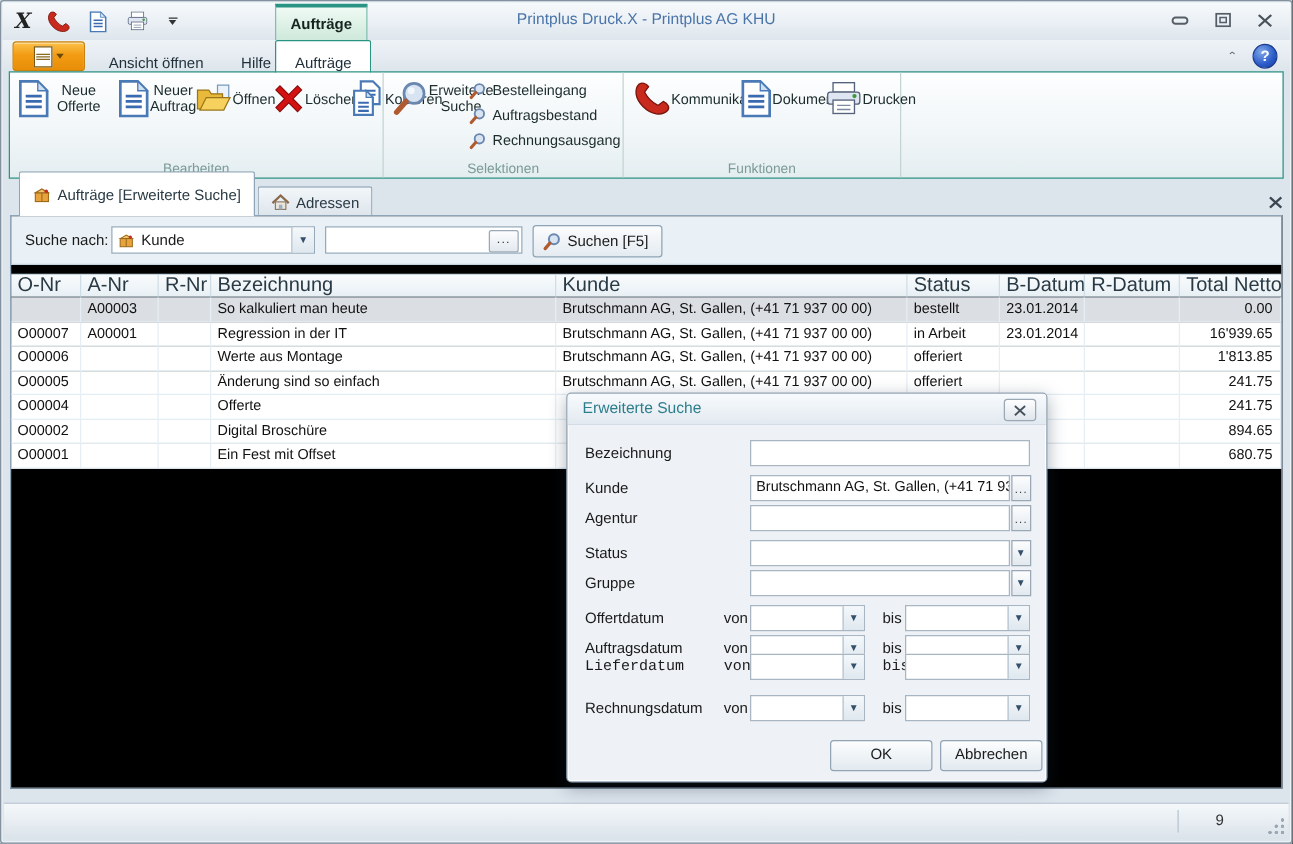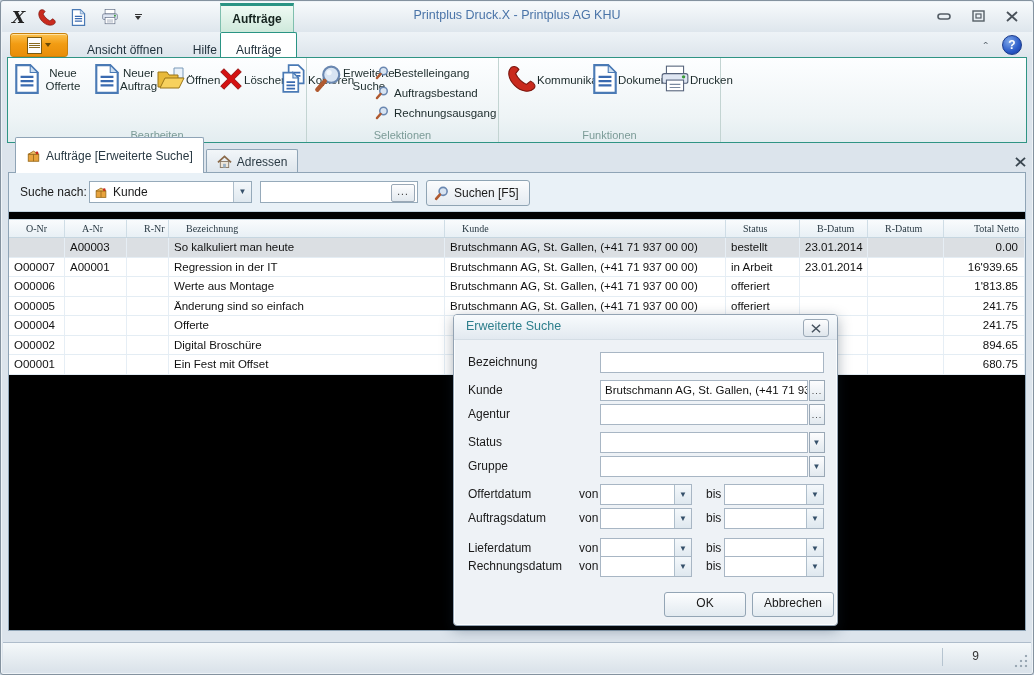--- a/index.html
+++ b/index.html
@@ -56,21 +56,21 @@
   .combo{position:absolute;left:80px;top:8px;width:163px;height:22px;background:#fff;border:1px solid #96aaba;box-sizing:border-box;display:flex;align-items:center;}
   .combo .combo-text{flex:1;padding-left:4px;display:flex;align-items:center;gap:5px;}
   .combo-arrow{width:17px;height:100%;border-left:1px solid #aebecb;background:linear-gradient(#f4f8fb,#dfe8ef);display:flex;align-items:center;justify-content:center;}
   .arrow-glyph{font-size:8px;color:#35506a;line-height:1;}
   .search-input{position:absolute;left:251px;top:8px;width:158px;height:22px;background:#fff;border:1px solid #96aaba;box-sizing:border-box;}
   .ellipsis-btn{position:absolute;right:2px;top:2px;width:22px;height:16px;border:1px solid #9aa8b6;border-radius:2px;background:linear-gradient(#fdfdfe,#e2e9ef);font-size:10px;line-height:14px;text-align:center;color:#333;letter-spacing:1px;}
   .search-btn{position:absolute;left:417px;top:7px;height:24px;padding:0 10px 0 7px;border:1px solid #8fa4b4;border-radius:3px;background:linear-gradient(#fbfcfd,#e4ebf1);display:flex;align-items:center;gap:5px;color:#1a1a1a;}
 
   
   .thead{position:absolute;left:0;right:0;top:46px;height:19px;display:flex;background:linear-gradient(#f9fbfd,#e8f0f5);border-top:1px solid #c6d6e0;border-bottom:1px solid #c6d6e0;box-sizing:border-box;}
-  .hcell{box-sizing:border-box;padding-left:17px;font-size:10px;color:#2a3a44;line-height:17px;border-right:1px solid #cfdde6;overflow:hidden;white-space:nowrap;font-family:Liberation Serif, serif;}
+  .hcell{box-sizing:border-box;padding-left:5px;font-size:16px;color:#2a3a44;line-height:17px;border-right:1px solid #cfdde6;overflow:hidden;white-space:nowrap;}
   .tbody{position:absolute;left:0;right:0;top:65px;}
   .trow{display:flex;height:19.5px;border-bottom:1px solid #e4edf4;box-sizing:border-box;background:#fff;}
   .trow.selected{background:#dbdfe3;}
   .tcell{box-sizing:border-box;padding-left:5px;font-size:11.5px;line-height:18px;border-right:1px solid #e6eef5;overflow:hidden;white-space:nowrap;color:#111;}
   .c0{width:56px}.c1{width:62px}.c2{width:42px}.c3{width:276px}.c4{width:281px}.c5{width:74px}.c6{width:68px}.c7{width:76px}
   .c8{flex:1;text-align:right;padding-right:6px;}
   .hcell.c8{border-right:none;}
 
   
   .dialog{position:absolute;left:452px;top:313px;width:385px;height:312px;background:#eef2f6;border:1px solid #93a3b3;border-radius:4px;box-shadow:0 4px 14px rgba(20,40,60,.35), inset 0 0 0 1px #fbfdfe;z-index:10;box-sizing:border-box;}
@@ -578,21 +578,21 @@
             </span>
           </span>
           <span class="bis-label">bis</span>
           <span class="dcombo bis">
             <span class="sp"></span>
             <span class="combo-arrow">
               <span class="arrow-glyph">▼</span>
             </span>
           </span>
         </div>
-        <div class="drow" style="top: 223px;">
+        <div class="drow" style="top: 208px; font-family: Liberation Mono, monospace;">
           <span class="dlabel">Lieferdatum</span>
           <span class="von-label">von</span>
           <span class="dcombo von">
             <span class="sp"></span>
             <span class="combo-arrow">
               <span class="arrow-glyph">▼</span>
             </span>
           </span>
           <span class="bis-label">bis</span>
           <span class="dcombo bis">

